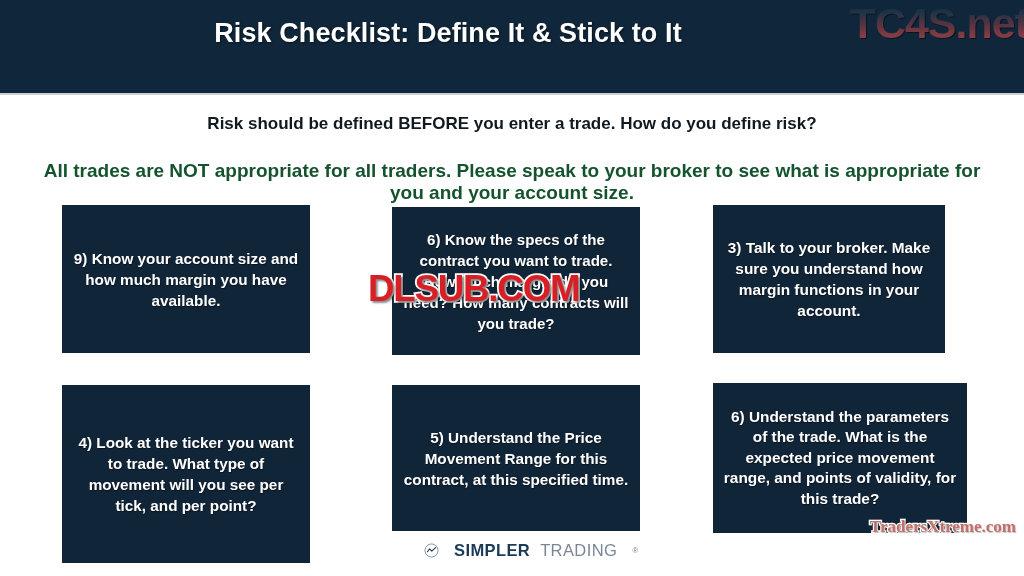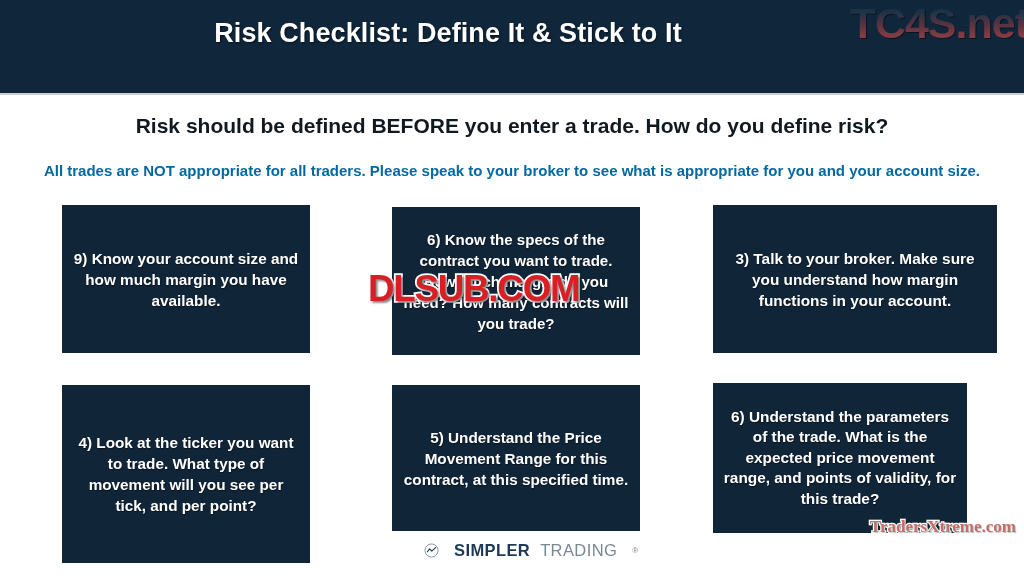--- a/index.html
+++ b/index.html
@@ -84,31 +84,31 @@
   }
 
   
   #intro-line-1 {
     position: absolute;
     left: 0;
     top: 114px;
     width: 1024px;
     text-align: center;
     color: #101820;
-    font-size: 21px;
+    font-size: 17px;
     font-weight: bold;
   }
   #intro-line-2 {
     position: absolute;
     left: 34px;
     top: 160px;
     width: 956px;
     text-align: center;
-    color: #0369a1;
-    font-size: 15px;
+    color: #14532d;
+    font-size: 19px;
     font-weight: bold;
     line-height: 22px;
   }
 
   
   .card {
     position: absolute;
     background: #112538;
     box-sizing: border-box;
     display: flex;
@@ -120,21 +120,21 @@
     color: #ffffff;
     font-size: 15.3px;
     font-weight: bold;
     line-height: 21px;
     text-align: center;
     text-shadow: 0.5px 0.5px 1px rgba(0,0,0,0.5);
   }
 
   #card-1 { left: 62px;  top: 205px; width: 248px; height: 148px; }
   #card-2 { left: 392px; top: 207px; width: 248px; height: 148px; }
-  #card-3 { left: 713px; top: 205px; width: 284px; height: 148px; }
+  #card-3 { left: 713px; top: 205px; width: 232px; height: 148px; }
   #card-4 { left: 62px;  top: 385px; width: 248px; height: 178px; }
   #card-5 { left: 392px; top: 385px; width: 248px; height: 146px; }
   #card-6 { left: 713px; top: 383px; width: 254px; height: 150px; }
 
   #card-2 .card-text { font-size: 15.1px; }
   #card-3 .card-text { font-size: 15.4px; }
   #card-6 .card-text { font-size: 15.4px; line-height: 20.5px; }
 
   
   #dlsub-watermark {

